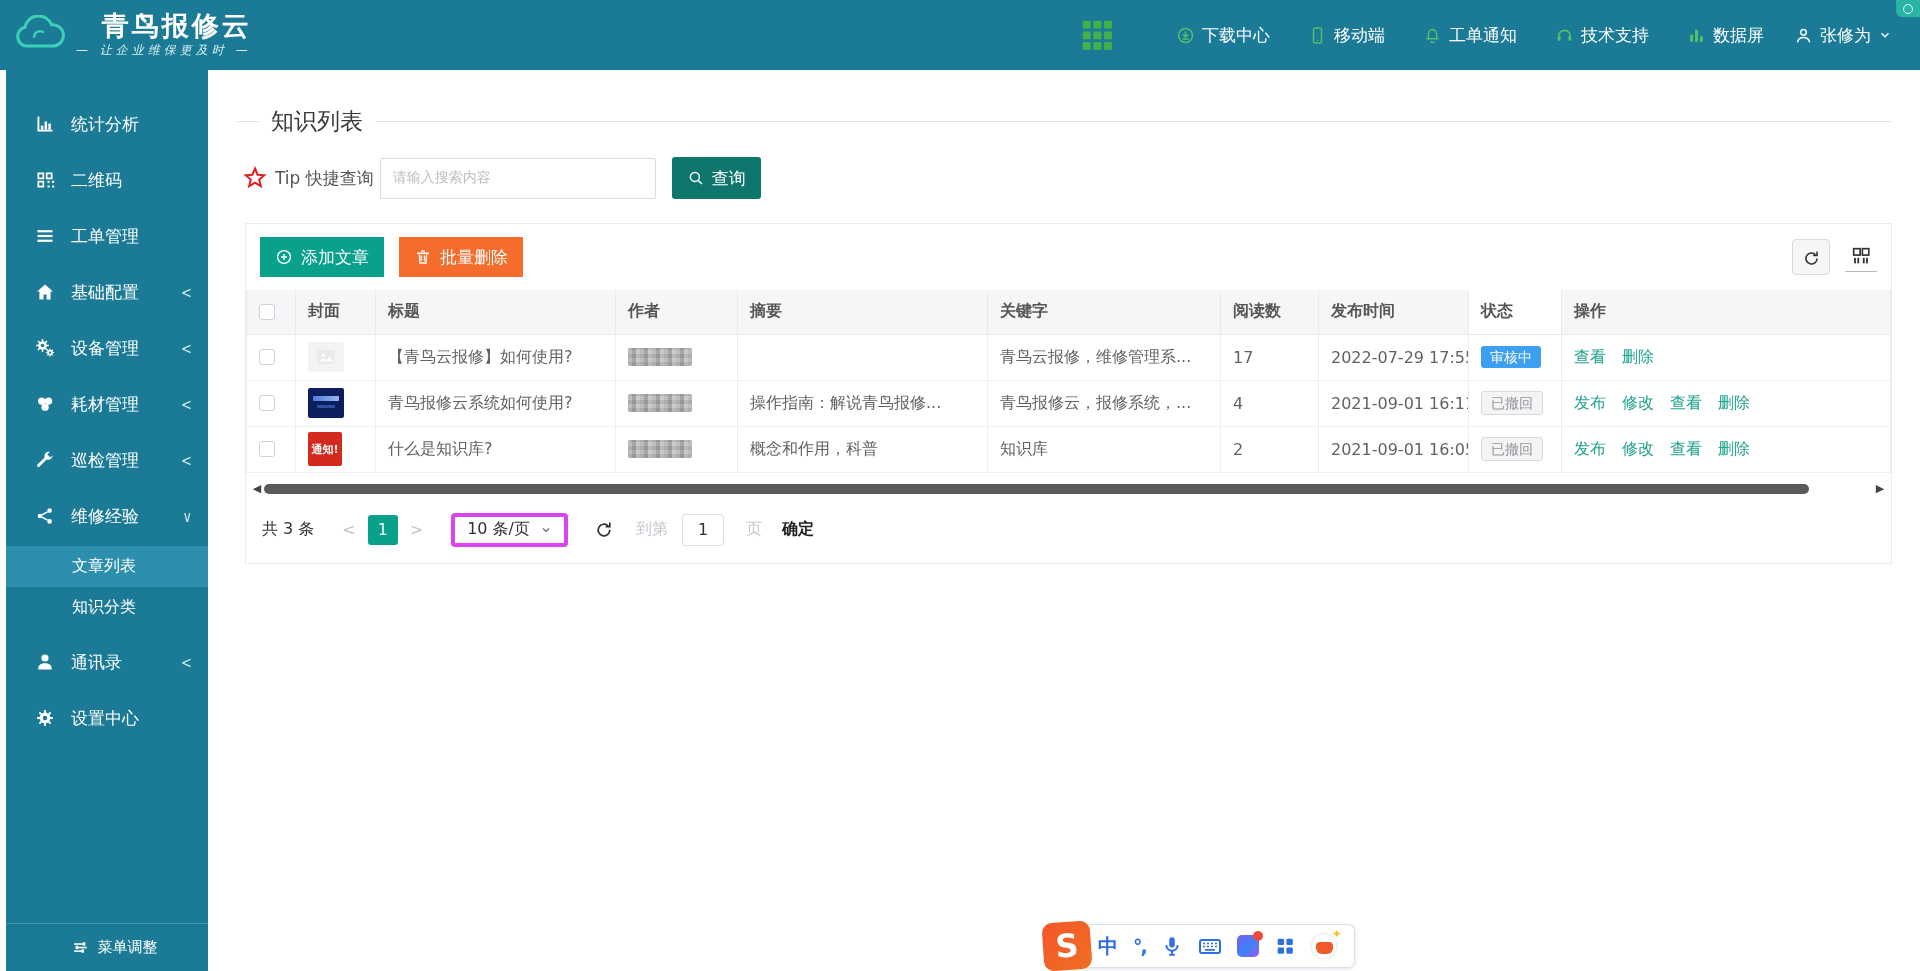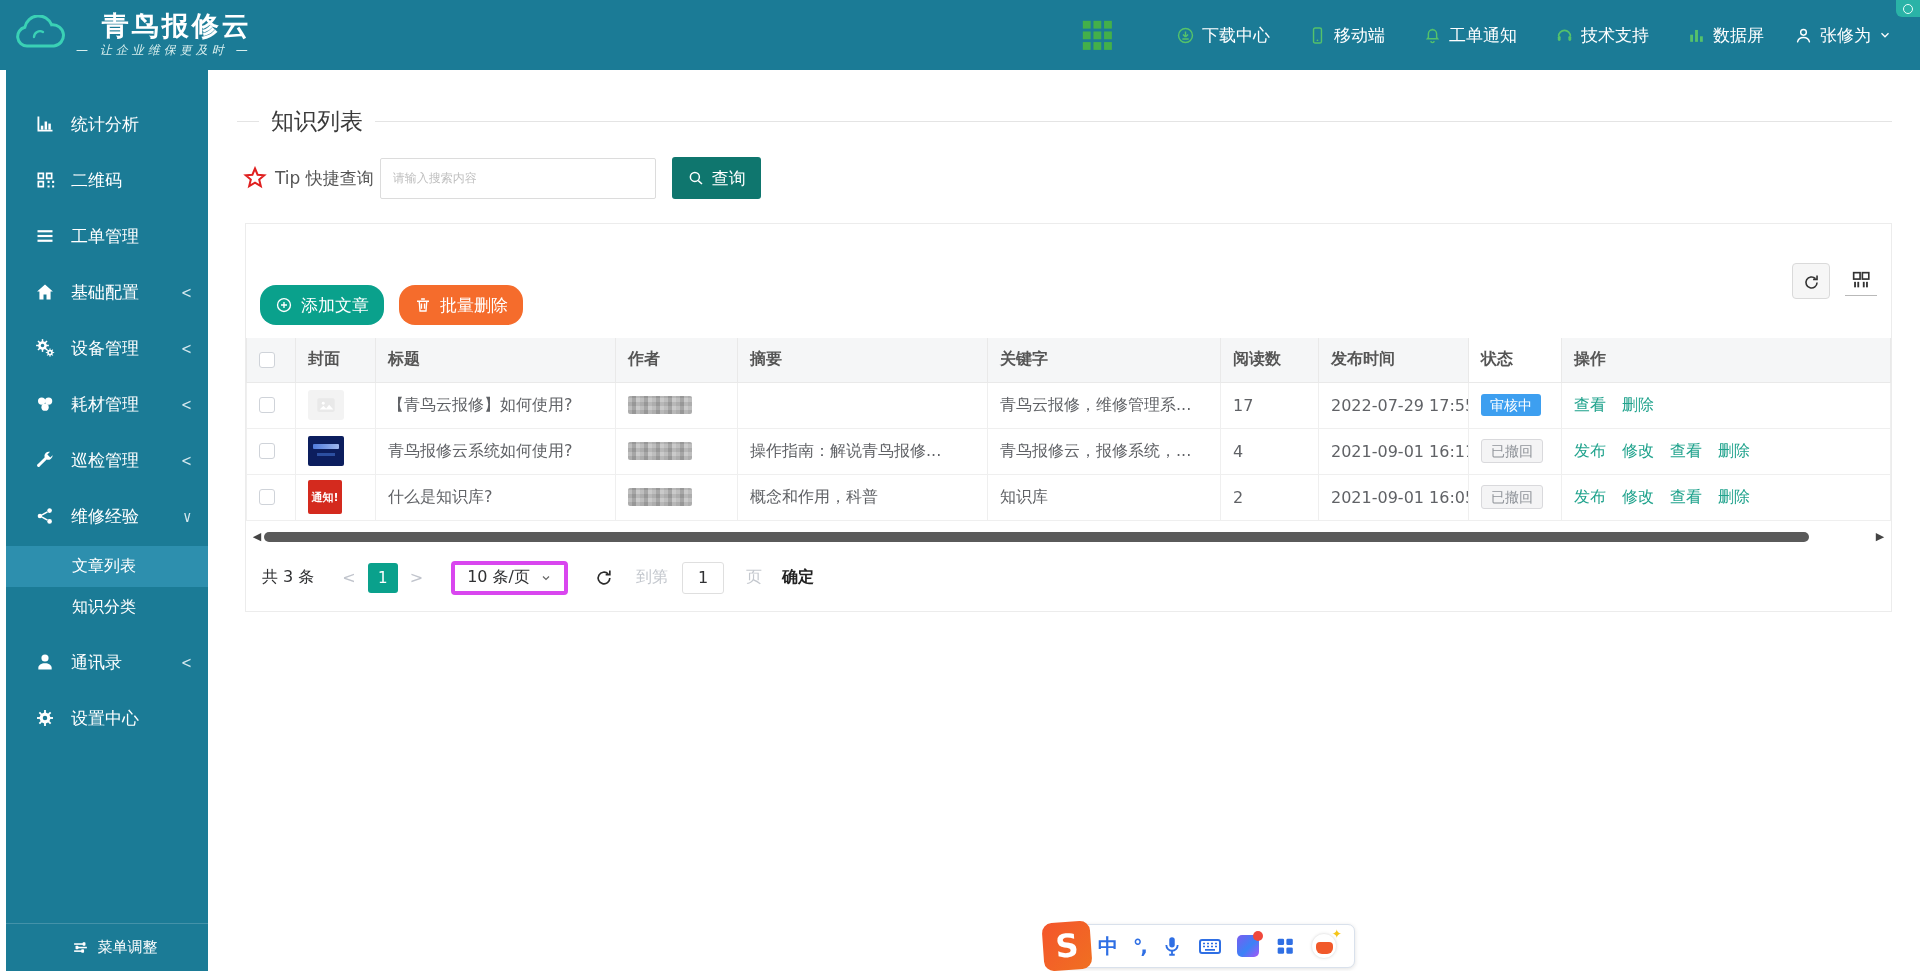--- a/index.html
+++ b/index.html
@@ -45,33 +45,33 @@
 
   
   .main { position:absolute; top:70px; left:217px; width:1703px; height:901px; background:#fff; }
   .legend-line { position:absolute; left:20px; right:28px; top:51px; border-top:1px solid #e4e4e4; }
   .page-title { position:absolute; left:42px; top:36px; background:#fff; padding:0 12px;
     font-size:23px; color:#3a3a3a; }
   .search-row { position:absolute; left:26px; top:87px; display:flex; align-items:center; height:42px; }
   .tip-star { color:#e02020; font-size:24px; margin-right:8px; line-height:0; }
   .tip-label { font-size:17px; color:#555; margin-right:6px; white-space:nowrap; }
   .search-input { width:276px; height:41px; border:1px solid #dcdcdc; border-radius:2px;
-    padding:0 12px; font-size:12px; color:#333; outline:none;
-    font-family:Liberation Sans, sans-serif; }
+    padding:0 12px; font-size:14px; color:#333; outline:none;
+    font-family:Liberation Serif, serif; }
   .search-input::placeholder { color:#bfbfbf; }
   .btn-search { margin-left:16px; height:42px; padding:0 15px; background:#0f766e; color:#fff;
     border:none; border-radius:3px; font-size:17px; display:flex; align-items:center; gap:7px; cursor:pointer;
     font-family:inherit; }
   .btn-search .icon { font-size:18px; line-height:0; }
 
   
   .panel { position:absolute; left:28px; right:28px; top:153px; border:1px solid #ececec; background:#fff; }
   .panel-toolbar { display:flex; align-items:center; padding:13px 14px; }
-  .btn { height:40px; border:none; border-radius:16px; color:#fff; font-size:17px;
-    display:flex; align-items:center; gap:8px; padding:0 15px; cursor:pointer; font-family:inherit;margin-top:48px; }
+  .btn { height:40px; border:none; border-radius:0; color:#fff; font-size:17px;
+    display:flex; align-items:center; gap:8px; padding:0 15px; cursor:pointer; font-family:inherit; }
   .btn .icon { font-size:18px; line-height:0; }
   .btn-add { background:#0aa18c; margin-right:15px; }
   .btn-del { background:#f56c2c; }
   .toolbar-right { margin-left:auto; display:flex; align-items:center; gap:15px; }
   .tool-refresh { width:38px; height:36px; background:#f6f6f6; border:1px solid #dadada; border-radius:4px;
     display:flex; align-items:center; justify-content:center; color:#333; font-size:19px; cursor:pointer; }
   .tool-columns { width:32px; height:30px; display:flex; align-items:center; justify-content:center;
     color:#333; font-size:22px; border-bottom:1px solid #b9b9b9; cursor:pointer; padding-bottom:4px; }
 
   table.grid { width:100%; border-collapse:collapse; table-layout:fixed; }

